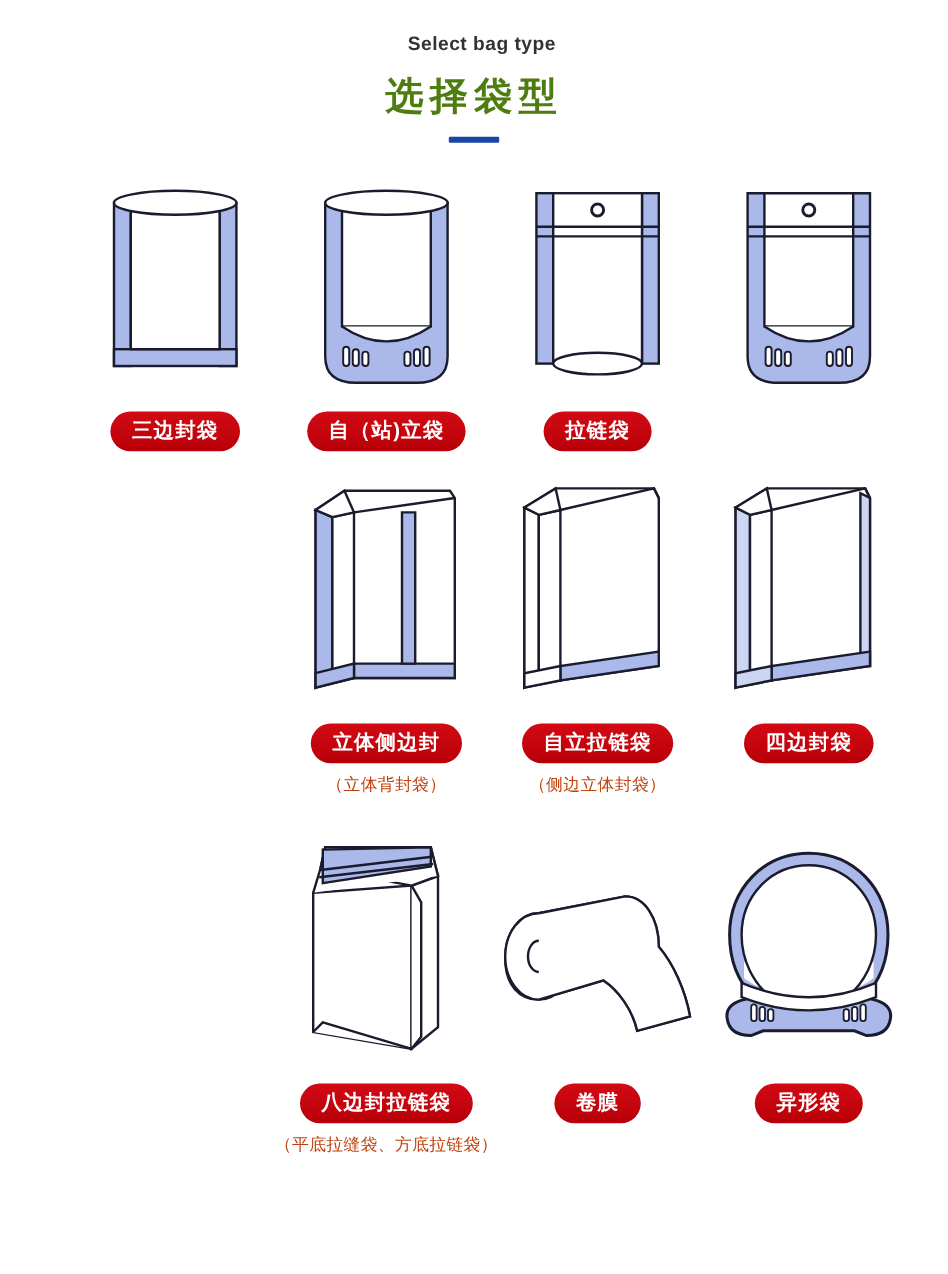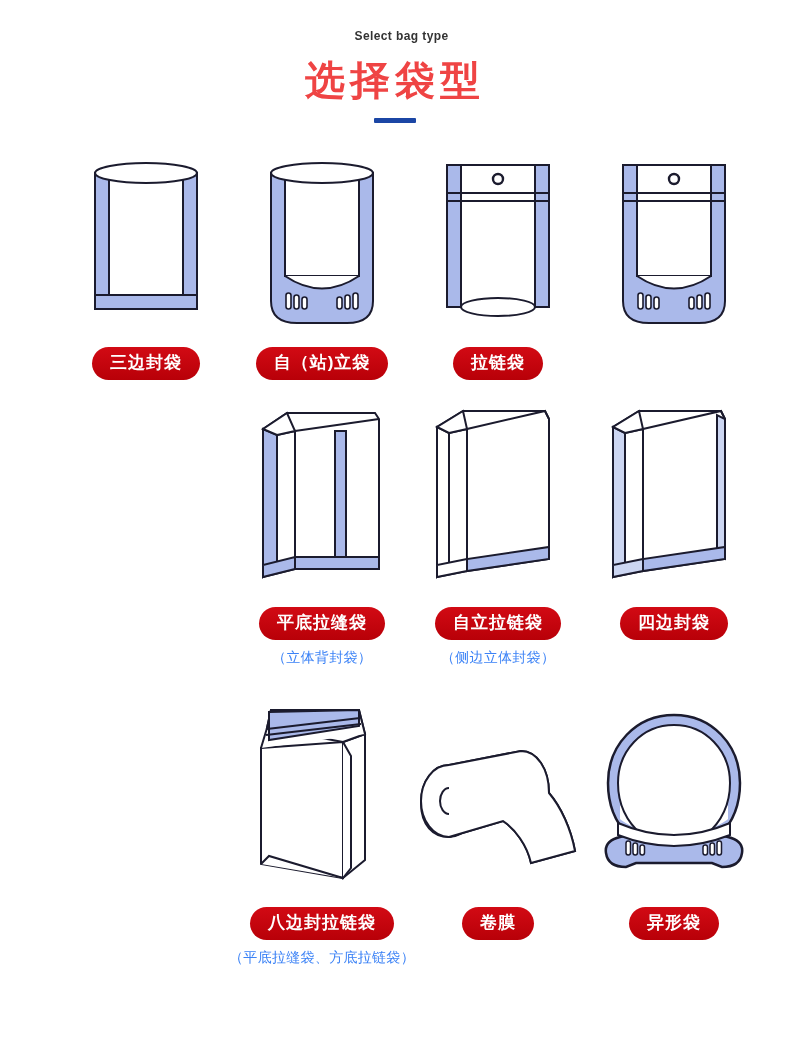--- a/index.html
+++ b/index.html
@@ -16,32 +16,32 @@
     position: relative;
   }
 
   
   .header {
     width: 100%;
     padding-top: 30px;
     text-align: center;
   }
   .header .eyebrow {
-    font-size: 12px;
+    font-size: 16px;
     font-weight: bold;
     color: #333333;
     letter-spacing: 0.4px;
     line-height: 1;
     padding-left: 13px;
   }
   .header .main-title {
     margin-top: 18px;
-    font-size: 40px;
+    font-size: 32px;
     font-weight: bold;
-    color: #ef4444;
+    color: #4d7c0f;
     letter-spacing: 5px;
     line-height: 1;
   }
   .header .accent-rule {
     margin: 18px auto 0 auto;
     width: 42px;
     height: 5px;
     background: #1b46a5;
     border-radius: 1px;
   }
@@ -87,21 +87,21 @@
     letter-spacing: 1px;
     border-radius: 18px;
     padding: 6px 18px 7px 18px;
     white-space: nowrap;
     line-height: 1.15;
     text-align: center;
   }
   .subcaption {
     margin-top: 9px;
     font-size: 14px;
-    color: #3b82f6;
+    color: #c2410c;
     white-space: nowrap;
     letter-spacing: 0.3px;
   }
   .subcaption.empty { visibility: hidden; }
 
   svg { display: block; overflow: visible; }
 </style>
 </head>
 <body>
 
@@ -209,21 +209,21 @@
             <path d="M16 28 L16 176 L30 168 L30 34 Z" fill="#aab9ea"></path>
             <path d="M30 34 L30 168 L48 168 L48 30 Z" fill="#ffffff"></path>
             <path d="M30 34 L48 30 L40 12 L16 28 Z" fill="#ffffff"></path>
             <path d="M48 156 L48 168 L132 168 L132 156 Z" fill="#aab9ea"></path>
             <path d="M16 176 L48 168 L48 156 L16 164 Z" fill="#aab9ea"></path>
             <path d="M88 30 L88 156 L99 156 L99 30 Z" fill="#aab9ea"></path>
             <path d="M48 30 L132 18"></path>
           </g>
         </svg>
       </div>
-      <div class="badge">平底拉缝袋</div>
+      <div class="badge">立体侧边封</div>
       <div class="subcaption">（立体背封袋）</div>
     </div>
 
     <div class="card">
       <div class="art">
         <svg width="150" height="190" viewBox="0 0 150 190">
           <g stroke="#1b1b2e" stroke-width="2" fill="none">
             <path d="M14 26 L40 10 L122 10 L126 18 L126 158 L44 170 L14 176 Z" fill="#ffffff"></path>
             <path d="M14 26 L14 176 L26 168 L26 32 Z" fill="#ffffff"></path>
             <path d="M26 32 L26 168 L44 170 L44 28 Z" fill="#ffffff"></path>

